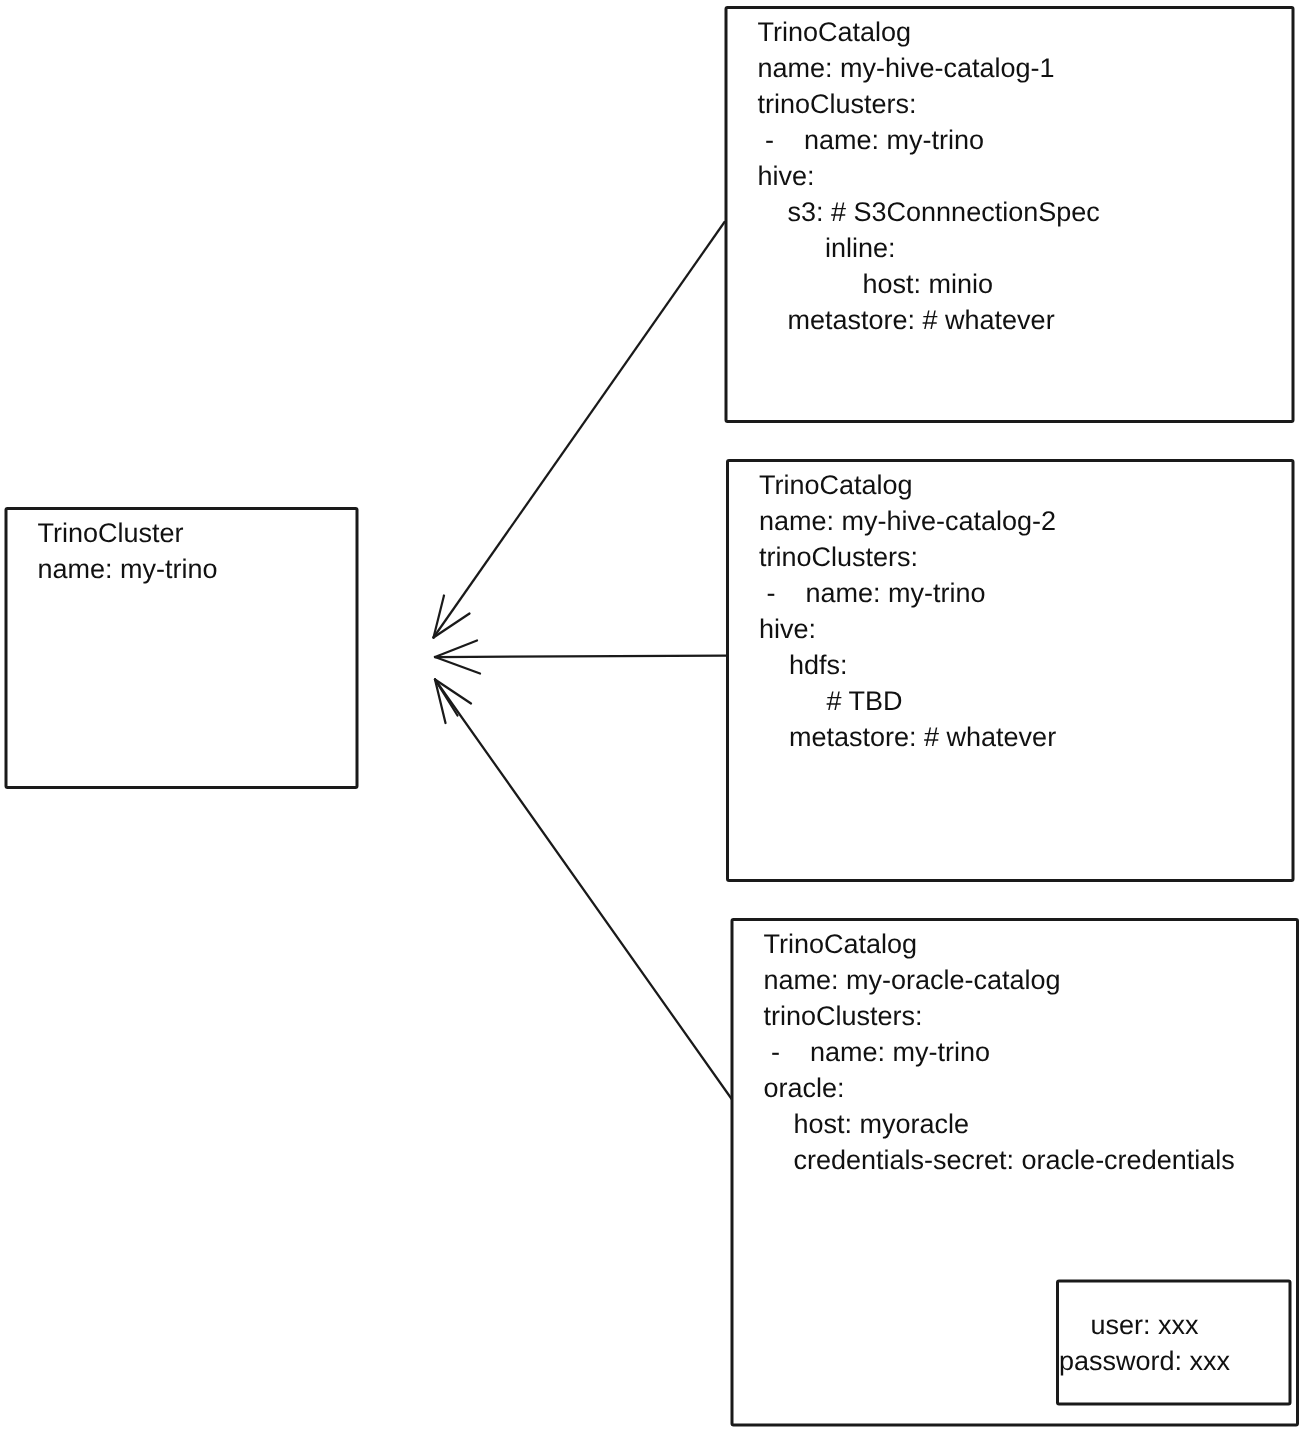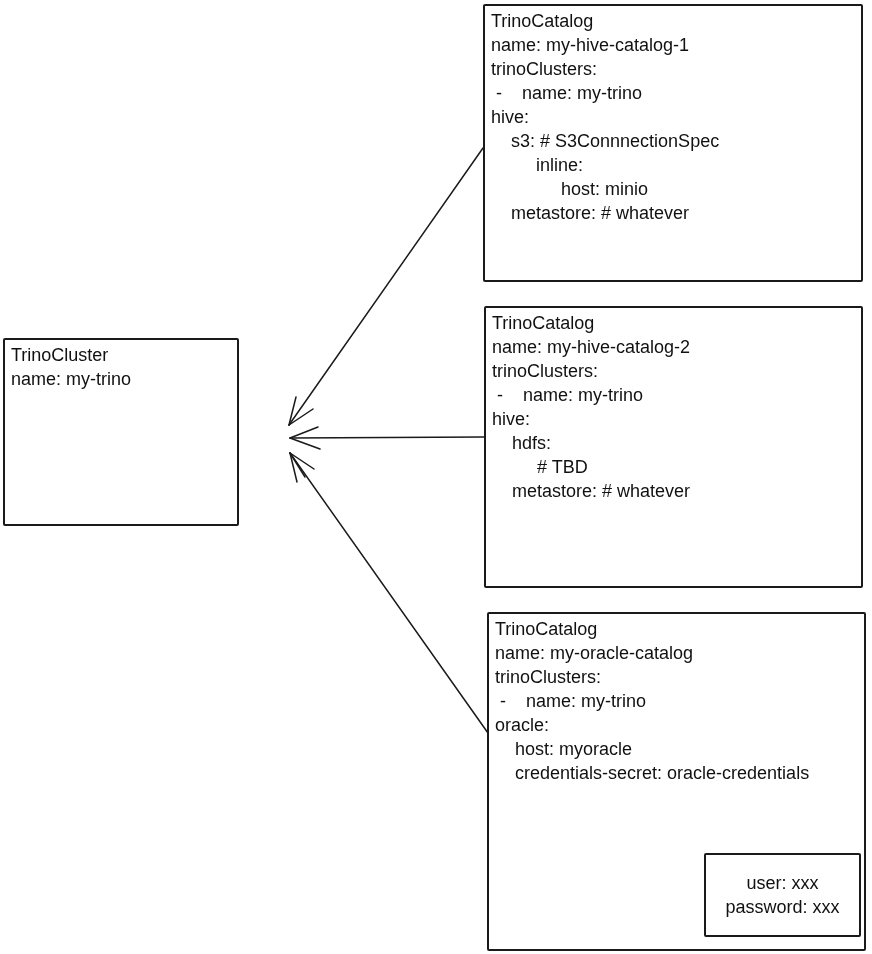--- a/index.html
+++ b/index.html
@@ -24,36 +24,35 @@
   }
   .box {
     position: absolute;
     box-sizing: border-box;
     border: 2px solid #1a1a1a;
     border-radius: 2px;
     background: #ffffff;
   }
   .box pre {
     margin: 0;
-    padding: 3px 6px;
+    padding: 3px 20px;
     font-family: "Liberation Sans", sans-serif;
     font-size: 18px;
     line-height: 24px;
     white-space: pre;
     color: #111111;
   }
   .cluster-box   { left: 3px;   top: 338px; width: 236px; height: 188px; }
   .catalog-box-1 { left: 483px; top: 4px;   width: 380px; height: 278px; }
   .catalog-box-2 { left: 484px; top: 306px; width: 379px; height: 282px; }
   .catalog-box-3 { left: 487px; top: 612px; width: 379px; height: 339px; }
   .credentials-box {
     left: 215px; top: 239px; width: 157px; height: 84px;
     display: flex;
     align-items: center;
-    justify-content: center;
     text-align: center;
   }
   .credentials-box pre { padding: 0; }
   line, path.arrowline {
     stroke: #1a1a1a;
     stroke-width: 1.5;
     stroke-linecap: round;
     fill: none;
   }
 </style>

